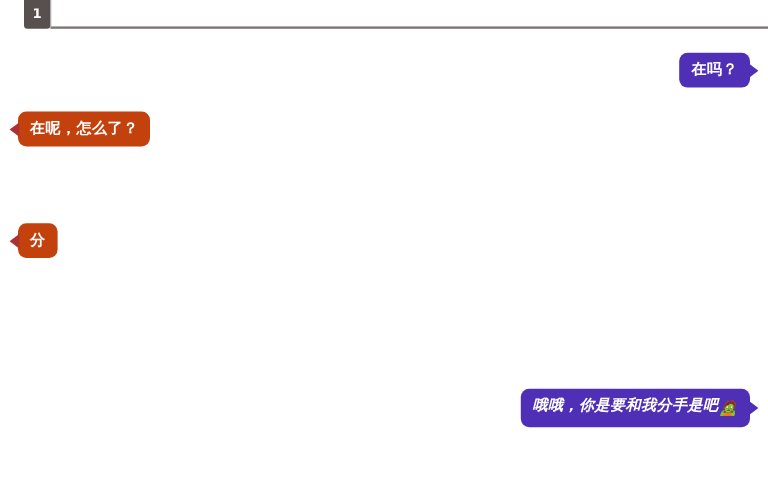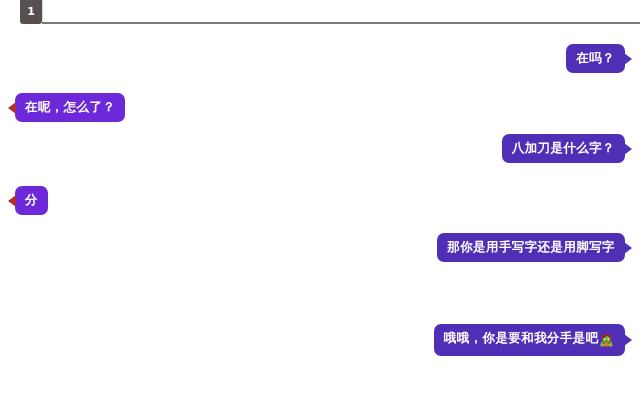--- a/index.html
+++ b/index.html
@@ -88,21 +88,21 @@
     top: 50%;
     width: 0;
     height: 0;
     border-top: 6px solid transparent;
     border-bottom: 6px solid transparent;
   }
 
   
   .msg.left { left: 15px; }
   .msg.left .bubble {
-    background: #6d28d9;
+    background: #c2410c;
   }
   .msg.left .bubble::after {
     left: -7px;
     margin-top: -6px;
     border-right: 8px solid #ab3230;
   }
 
   
   .msg.right { right: 15px; }
   .msg.right .bubble {
@@ -130,25 +130,19 @@
   <div class="header-rule"></div>
 </div>
 
 <div class="thread">
     <div class="msg right" style="top: 20px;">
       <div class="bubble"><span>在吗？</span></div>
     </div>
     <div class="msg left" style="top: 69px;">
       <div class="bubble"><span>在呢，怎么了？</span></div>
     </div>
-    <div class="msg right" style="top: 110px;">
-      <div class="bubble"><span>八加刀是什么字？</span></div>
-    </div>
     <div class="msg left" style="top: 162px;">
       <div class="bubble"><span>分</span></div>
     </div>
-    <div class="msg right" style="top: 209px;">
-      <div class="bubble"><span>那你是用手写字还是用脚写字</span></div>
-    </div>
-    <div class="msg right" style="top: 300px;">
+    <div class="msg right" style="top: 300px; font-style: italic;">
       <div class="bubble"><span>哦哦，你是要和我分手是吧</span><span class="emoji">🧟</span></div>
     </div>
   </div>
 
 </body></html>

